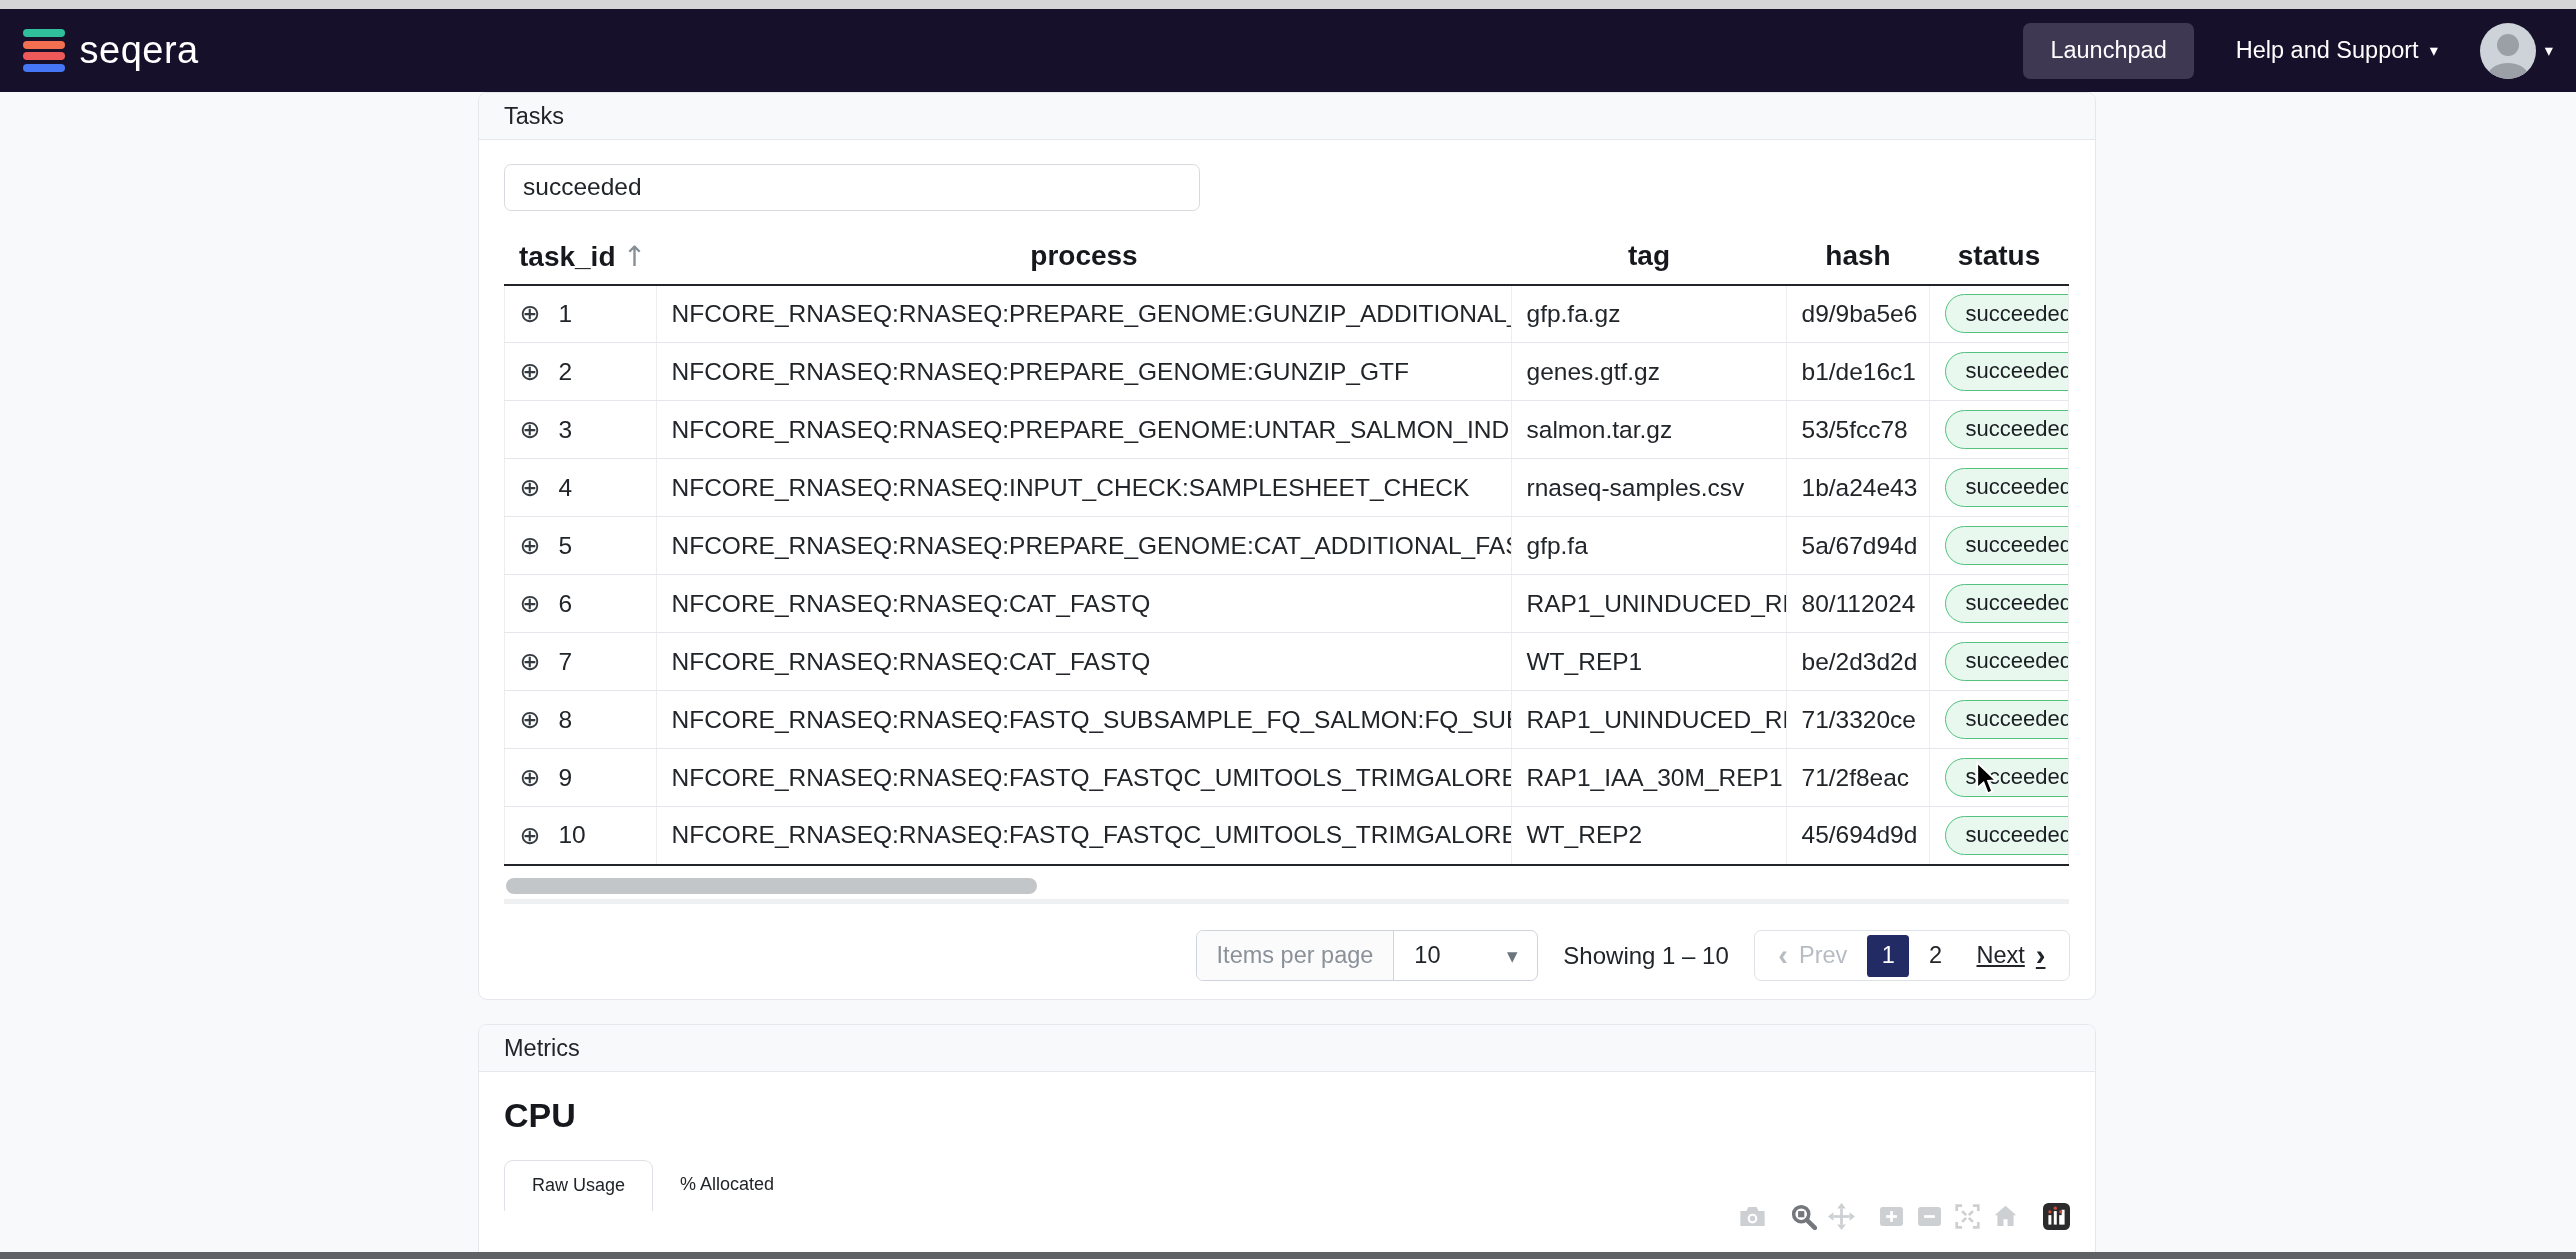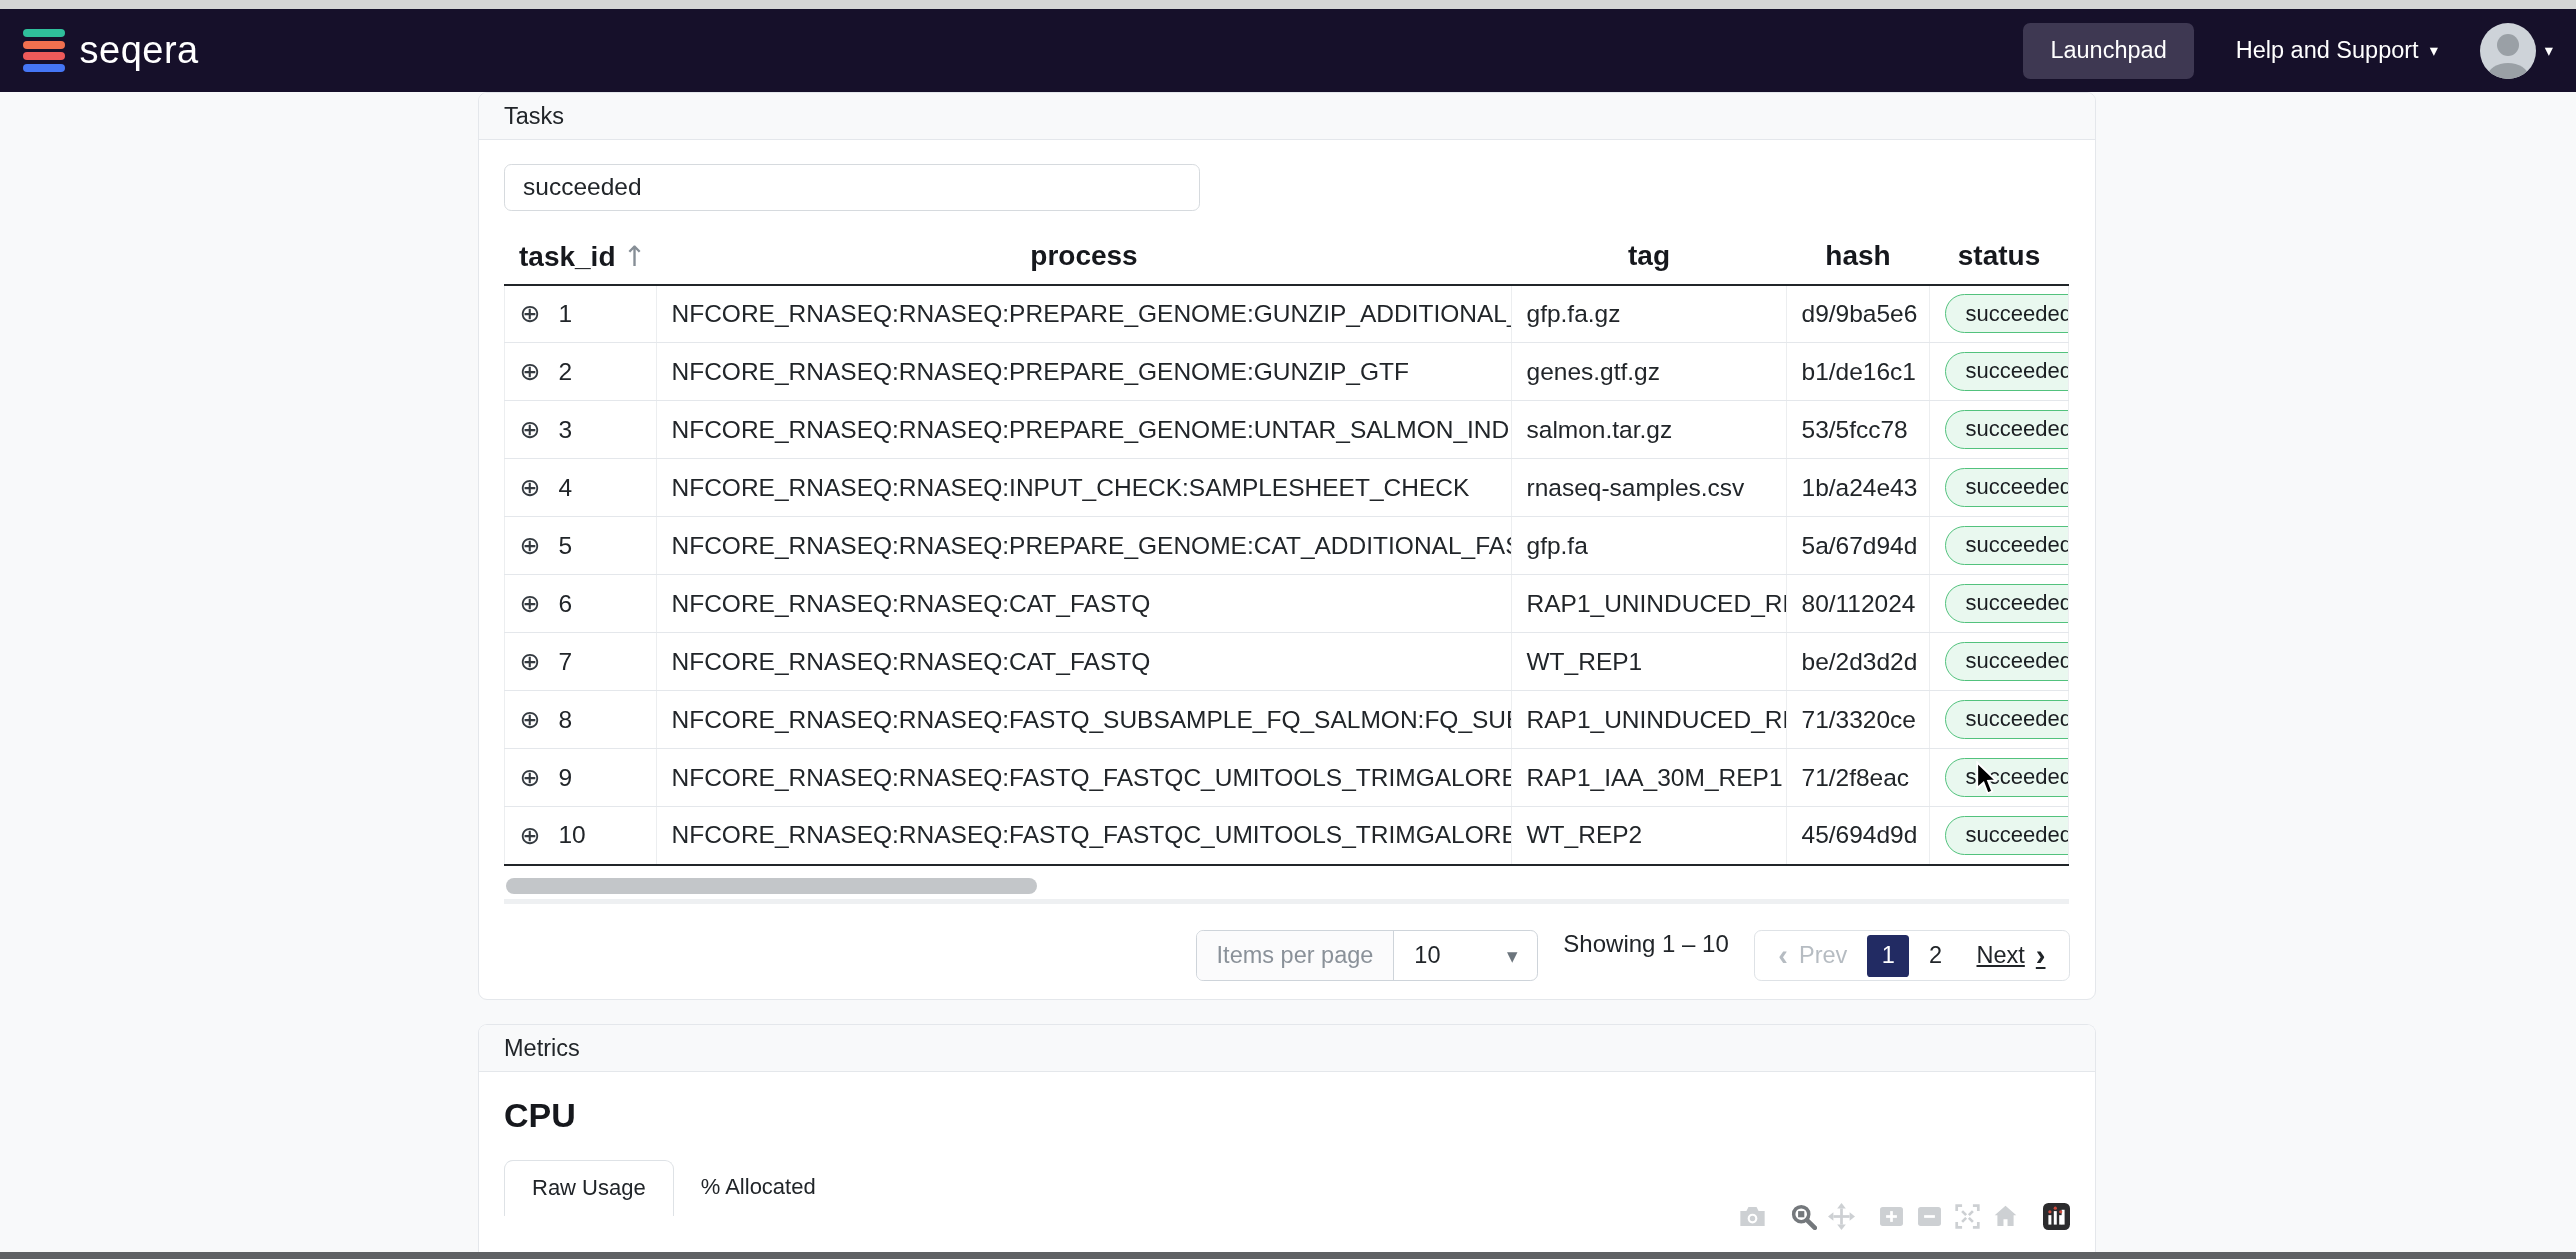--- a/index.html
+++ b/index.html
@@ -54,21 +54,21 @@
   .expand-icon { font-family:"DejaVu Sans", sans-serif; font-size:25px; color:#343a40; cursor:pointer; }
   .badge { display:inline-block; padding:6.3px 20px; border-radius:905px; background:#e9f8ef;
     border:0.9px solid #52c27d; color:#1a1d21; font-size:22px; line-height:1.1; }
   td.status-cell { text-align:center; }
   
   .hscroll { position:relative; margin-top:12.7px; height:25px; width:1565px; }
   .hscroll-thumb { position:absolute; left:1.8px; top:0; width:531px; height:16.3px;
     border-radius:8.2px; background:#c3c6c9; cursor:grab; }
   .hscroll-track { position:absolute; left:0; right:0; top:21px; height:4.5px; background:#eef0f2; }
   
-  .pager-row { display:flex; justify-content:flex-end; margin-top:27px; gap:25px; }
+  .pager-row { display:flex; align-items:center; justify-content:flex-end; margin-top:27px; gap:25px; }
   .ipp-group { display:flex; align-items:stretch; border:0.9px solid #ced4da; border-radius:7.2px;
     overflow:hidden; height:51px; background:#fff; }
   .ipp-label { display:flex; align-items:center; padding:0 20px; color:#8a9199; font-size:23.5px;
     background:#fbfbfc; border-right:0.9px solid #ced4da; }
   .ipp-value { display:flex; align-items:center; justify-content:space-between; gap:27px;
     padding:0 20px; font-size:23.5px; color:#212529; min-width:143px; cursor:pointer; }
   .select-caret { font-size:13.6px; color:#6c757d; font-family:"DejaVu Sans", sans-serif; }
   .showing { font-size:24px; color:#212529; }
   .pager { display:flex; align-items:center; border:0.9px solid #dee2e6; border-radius:7.2px;
     height:51px; padding:0 9px; gap:5.4px; background:#fff; }
@@ -76,21 +76,21 @@
     padding:0 14.5px; cursor:pointer; }
   .pager-prev { color:#b6bcc2; }
   .pager-next { color:#212529;text-decoration:underline; }
   .chev { font-size:29px; line-height:1; font-weight:bold; }
   .page-btn { min-width:42px; height:42px; display:flex; align-items:center; justify-content:center;
     font-size:23.5px; border-radius:3.6px; color:#212529; cursor:pointer; }
   .page-btn.active { background:#222b63; color:#fff; }
   
   .cpu-title { margin-top:23.5px; font-size:34px; font-weight:bold; color:#16181d; }
   .tabs { display:flex; margin-top:25px; align-items:stretch; }
-  .tab { padding:14.5px 27px; font-size:22px; color:#212529; cursor:pointer; border-radius:9px 9px 0 0; }
+  .tab { padding:14.5px 27px; font-size:18px; color:#212529; cursor:pointer; border-radius:9px 9px 0 0; }
   .tab.active { border:0.9px solid #dee2e6; border-bottom:none; background:#fff; }
   
   .modebar { position:absolute; right:25px; top:178px; display:flex; align-items:center; gap:11px; }
   .modebar .mb-group { display:flex; align-items:center; gap:11px; margin-left:12.7px; }
   .mb-icon { width:27px; height:27px; cursor:pointer; display:block; }
   
   .bottom-strip { position:absolute; bottom:0; left:0; right:0; height:7.2px; background:#5f6164; }
   
   .cursor { position:absolute; left:1973px; top:761px; z-index:99; pointer-events:none; }
 </style>

